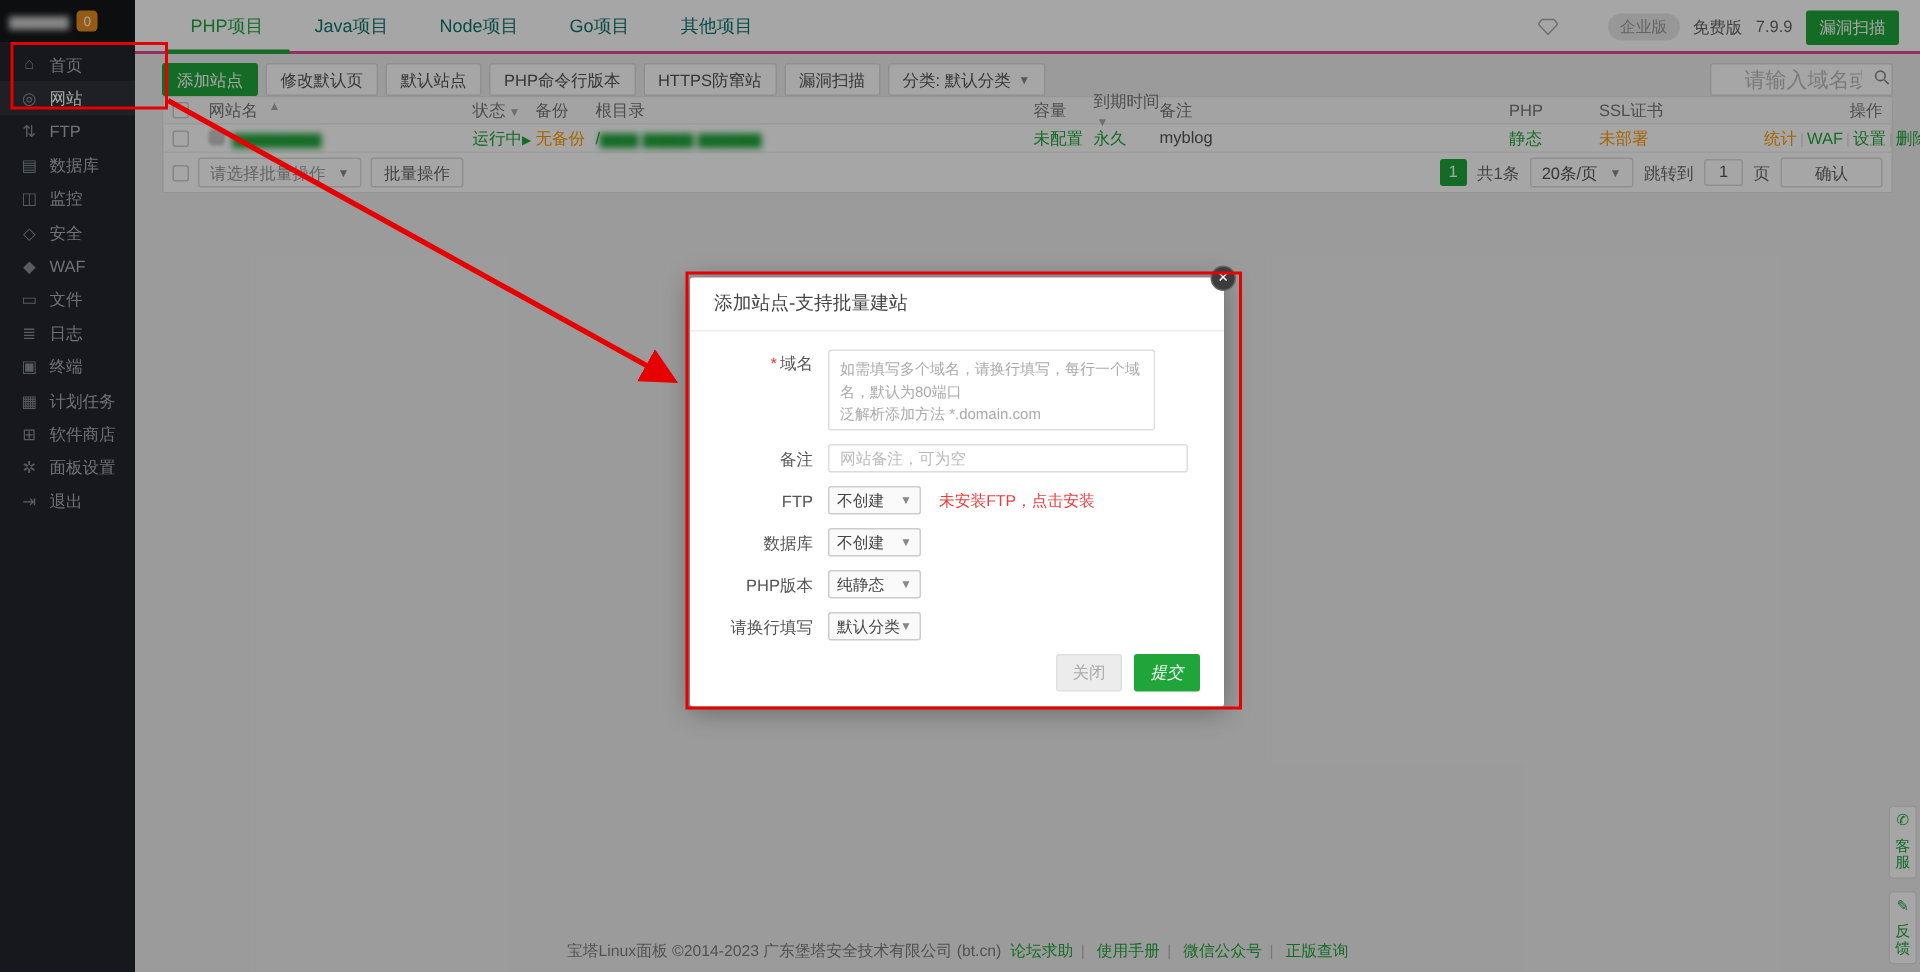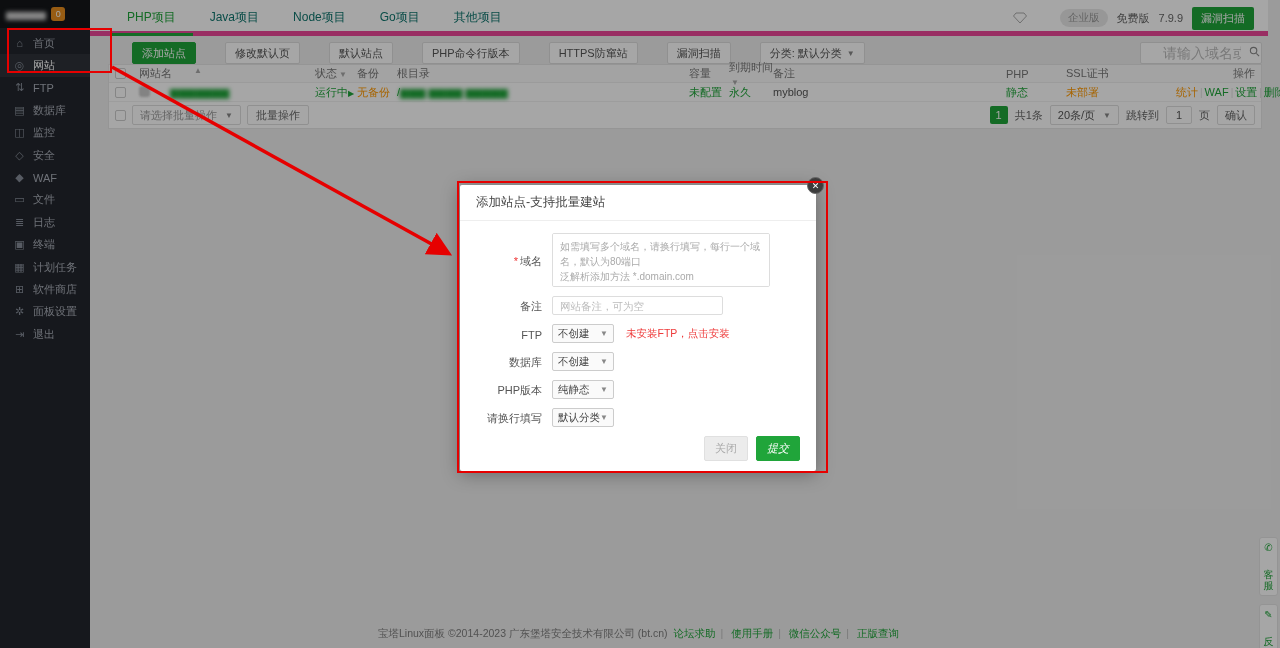--- a/index.html
+++ b/index.html
@@ -12,102 +12,102 @@
   .logo-redacted { color:#cfcfcf; font-size:10px; filter:blur(2px); letter-spacing:-1px; white-space:nowrap; overflow:hidden; max-width:58px; }
   .logo-badge { background:#e88e1e; color:#fff; font-size:9px; min-width:14px; height:14px; border-radius:3px;
                 display:flex; align-items:center; justify-content:center; padding:0 3px; }
   .nav { margin-top:4px; }
   .nav-item { height:22.4px; display:flex; align-items:center; gap:7px; padding-left:13px;
               color:#a9aeb8; font-size:11px; cursor:pointer; }
   .nav-item.active { color:#fff; background:rgba(255,255,255,0.06); }
   .nav-ic { width:13px; font-size:11px; color:#868d99; text-align:center; }
 
   
-  .header { position:absolute; left:90px; right:12px; top:0; height:36px; background:#fff; border-bottom:5px solid #ec4899; }
+  .header { position:absolute; left:90px; right:0; top:0; height:36px; background:#fff; border-bottom:2px solid #ec4899; }
   .tabs { display:flex; padding-left:20px; height:36px; }
   .tab { padding:0 17px; line-height:34px; font-size:12px; color:#0f766e; cursor:pointer; }
   .tab.active { color:#20a53a; border-bottom:3px solid #20a53a; }
   .header-right { position:absolute; right:14px; top:0; height:36px; display:flex; align-items:center; gap:9px; }
   .edition { display:flex; align-items:center; gap:4px; }
   .edition-pill { background:#e9e9e9; color:#9a9a9a; font-size:10.5px; padding:2px 8px; border-radius:9px;margin-left:29px; }
   .ver-label { font-size:11px; color:#666; }
   .ver-num { font-size:11px; color:#666; }
   .upgrade-btn { background:#20a53a; color:#fff; font-size:11px; padding:4px 9px; border-radius:2px; border:none; cursor:pointer; }
 
   
   .content { position:absolute; left:90px; right:0; top:36px; bottom:0; background:#efefef; }
   .toolbar { position:absolute; left:18px; top:6px; display:flex; gap:5px; }
   .tbtn { background:#fff; border:1px solid #ddd; color:#555; font-size:11px; height:22px; padding:0 9px;
-          border-radius:2px; cursor:pointer; display:flex; align-items:center; gap:5px;margin-left:24px; }
+          border-radius:2px; cursor:pointer; display:flex; align-items:center; gap:5px; }
   .tbtn.primary { background:#20a53a; border-color:#20a53a; color:#fff; }
   .caret { font-size:8px; color:#888; }
   .search-box { position:absolute; right:18px; top:6px; width:122px; height:22px; background:#fff; border:1px solid #ddd;
                 border-radius:2px; display:flex; align-items:center; }
   .search-box input { border:none; outline:none; flex:1; font-size:14px; padding:0 6px; color:#555; width:90px; background:transparent;margin-left:16px; }
   .search-box input::placeholder { color:#bbb; }
   .search-ic { width:20px; text-align:center; color:#888; }
 
   .table-card { position:absolute; left:18px; right:18px; top:28px; background:#fff; border:1px solid #e5e5e5; }
   .trow { display:flex; align-items:center; padding:0 6px; }
   .thead { height:18px; background:#fafafa; color:#777; font-size:11px; border-bottom:1px solid #eee; }
   .tdata { height:19px; font-size:11px; color:#555; border-bottom:1px solid #f2f2f2; }
-  .col-cb { width:24px; } .col-name { width:176px; display:flex; align-items:flex-start; gap:20px; }
+  .col-cb { width:24px; } .col-name { width:176px; display:flex; align-items:flex-start; gap:5px; }
   .col-status { width:42px; } .col-backup { width:40px; } .col-root { flex:1; }
   .col-quota { width:40px; } .col-expire { width:44px; } .col-remark { width:233px; }
   .col-php { width:60px; } .col-ssl { width:110px; } .col-ops { width:79px; text-align:right; white-space:nowrap; }
   .cb { width:11px; height:11px; border:1px solid #ccc; border-radius:2px; background:#fff; cursor:pointer; }
   .sort { font-size:8px; color:#aaa; margin-left:2px; }
   .green { color:#20a53a; } .orange { color:#f90; }
   .redacted { filter:blur(2px); }
   .favicon { width:11px; height:11px; border-radius:3px; background:#c9c9c9; filter:blur(1px); }
   .ops a { color:#20a53a; text-decoration:none; font-size:11px; cursor:pointer; }
   .ops a.orange { color:#f90; }
   .ops .sep { color:#ddd; margin:0 2px; font-size:10px; }
 
   .batch-row { height:26px; display:flex; align-items:center; gap:6px; padding:0 6px; }
   .bselect { height:20px; border:1px solid #ddd; border-radius:2px; background:#fff; color:#999; font-size:11px;
              display:flex; align-items:center; gap:8px; padding:0 7px; cursor:pointer; }
   .bbtn { height:20px; border:1px solid #ddd; border-radius:2px; background:#fff; color:#666; font-size:11px; padding:0 8px; cursor:pointer; }
   .pager { margin-left:auto; display:flex; align-items:center; gap:7px; font-size:11px; color:#666; }
   .page-cur { width:18px; height:18px; background:#20a53a; color:#fff; display:flex; align-items:center; justify-content:center; border-radius:2px; cursor:pointer; }
   .jump-input { width:26px; height:18px; border:1px solid #ddd; border-radius:2px; text-align:center; font-size:11px; color:#555; outline:none; }
-  .confirm-btn { height:20px; border:1px solid #ddd; background:#fff; border-radius:2px; font-size:11px; color:#666; padding:0 7px; cursor:pointer;font-family:Liberation Serif, serif; }
+  .confirm-btn { height:20px; border:1px solid #ddd; background:#fff; border-radius:2px; font-size:11px; color:#666; padding:0 22px; cursor:pointer;font-family:Liberation Serif, serif; }
 
   
   .footer { position:absolute; left:0; right:0; bottom:7px; text-align:center; font-size:10.5px; color:#7d7d7d; }
   .footer a { color:#20a53a; text-decoration:none; margin:0 3px; cursor:pointer; }
   .footer .fsep { color:#bbb; margin:0 2px; }
 
   
   .float-widgets { position:absolute; right:2px; top:537px; display:flex; flex-direction:column; gap:8px; z-index:20; }
   .fwidget { width:19px; background:#fff; border:1px solid #e3e3e3; border-radius:3px; padding:4px 0; text-align:center; cursor:pointer; }
   .fwidget .fic { color:#20a53a; font-size:10px; display:block; }
-  .fwidget .ftxt { color:#20a53a; font-size:10px; line-height:11px; display:block; margin-top:16px; }
+  .fwidget .ftxt { color:#20a53a; font-size:10px; line-height:11px; display:block; margin-top:6px; }
 
   
   .overlay { position:absolute; inset:0; background:rgba(0,0,0,0.35); z-index:100; }
   .modal { position:absolute; left:460px; top:185px; width:356px; height:286px; background:#fff; z-index:110;
            box-shadow:0 3px 18px rgba(0,0,0,0.35); border-radius:2px; }
   .modal-title { padding:9px 16px; font-size:12.5px; color:#444; border-bottom:1px solid #eee; }
   .modal-close { position:absolute; top:-8px; right:-8px; width:17px; height:17px; border-radius:50%;
                  background:#3c3c3c; color:#fff; font-size:9px; display:flex; align-items:center; justify-content:center;
                  cursor:pointer; border:1px solid #666; }
   .modal-tabs { display:flex; margin:12px 16px 0; border-bottom:1px solid #ddd; }
   .mtab { border:1px solid #ddd; border-bottom:none; padding:4px 10px; font-size:11px; color:#555; cursor:pointer;
           margin-right:-1px; background:#fff; position:relative; top:1px; }
   .mtab.active { color:#20a53a; border-bottom:1px solid #fff; }
   .mform { padding:12px 20px 0; }
   .frow { display:flex; margin-bottom:9px; align-items:center; }
-  .frow.top { align-items:center; }
+  .frow.top { align-items:flex-start; }
   .flabel { width:62px; text-align:right; font-size:11px; color:#555; margin-right:10px; flex-shrink:0; padding-top:2px; }
   .req { color:#e33; margin-right:2px; }
   .dom-ta { width:218px; height:54px; border:1px solid #ddd; border-radius:2px; resize:none; outline:none;
             font-size:10px; line-height:15px; padding:5px 7px; color:#555; font-family:inherit; }
   .dom-ta::placeholder { color:#aaa; }
-  .finput { width:171px; height:19px; border:1px solid #ddd; border-radius:2px; outline:none; font-size:10.5px;
+  .finput { width:240px; height:19px; border:1px solid #ddd; border-radius:2px; outline:none; font-size:10.5px;
             padding:0 7px; color:#555; }
   .finput::placeholder { color:#bbb; }
   .folder-ic { margin-left:8px; cursor:pointer; color:#444; }
   .fselect { width:62px; height:19px; border:1px solid #ccc; border-radius:2px; background:#fafafa; font-size:10.5px;
              color:#444; display:flex; align-items:center; justify-content:space-between; padding:0 5px; cursor:pointer; }
   .ftp-hint { font-size:10.5px; color:#ee3b3b; margin-left:12px; cursor:pointer; }
   .modal-foot { position:absolute; right:16px; bottom:10px; display:flex; gap:8px; }
   .m-close-btn { background:#ececec; border:1px solid #e0e0e0; color:#aaa; font-size:11px; padding:4px 10px; border-radius:2px; cursor:pointer; }
   .m-submit-btn { background:#20a53a; border:1px solid #20a53a; color:#fff; font-size:11px; padding:4px 10px; border-radius:2px; cursor:pointer;font-style:italic; }
 

